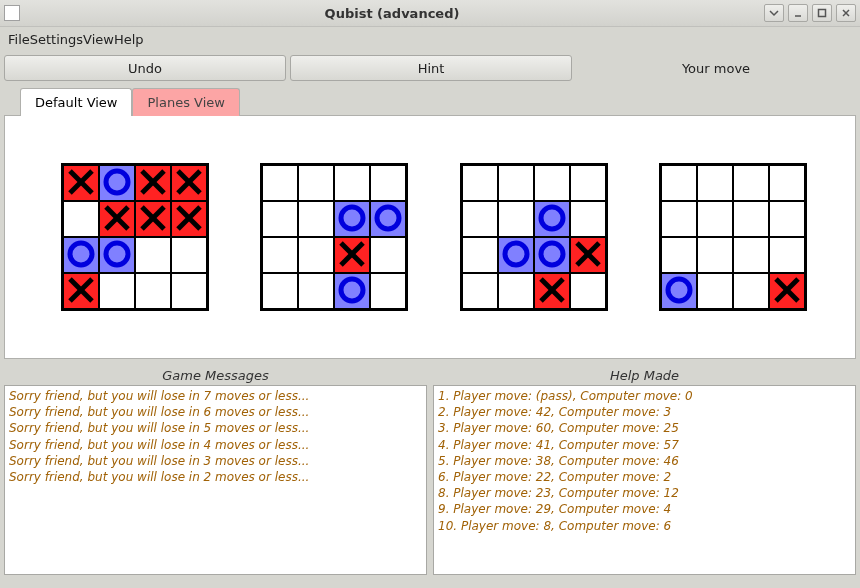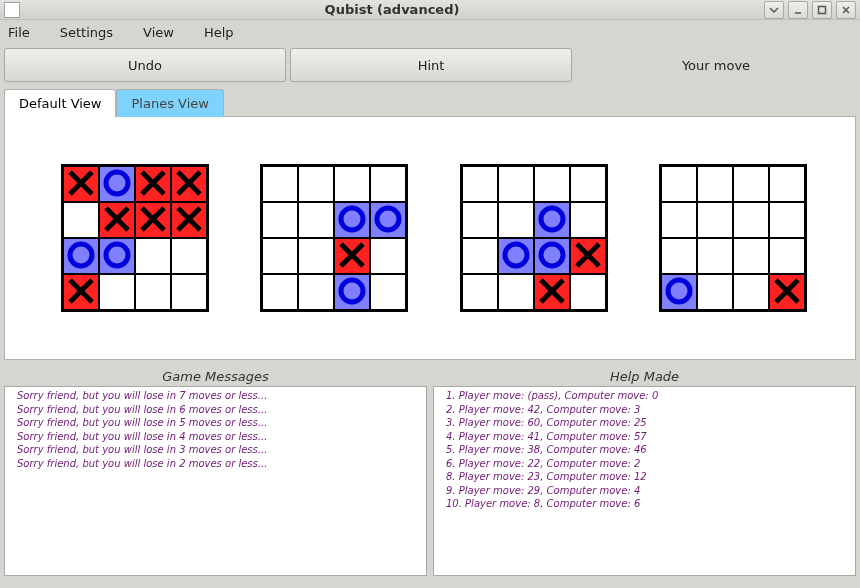--- a/index.html
+++ b/index.html
@@ -6,21 +6,21 @@
   body {
     font-family: "DejaVu Sans", "Liberation Sans", sans-serif;
     font-size: 13px;
     background: #d6d6d0;
     color: #222;
     width: 860px;
     height: 588px;
     overflow: hidden;
   }
   .titlebar {
-    height: 20px;
+    height: 27px;
     background: linear-gradient(#e2e2de, #d2d2cd);
     border-bottom: 1px solid #c0c0bc;
     display: flex;
     align-items: center;
     padding: 0 4px;
     gap: 6px;
   }
   .titlebar .app-icon {
     width: 16px; height: 16px;
     background: #fff;
@@ -42,61 +42,61 @@
     display: flex; align-items: center; justify-content: center;
     cursor: pointer;
   }
   .titlebar .winbtn svg { width: 10px; height: 10px; }
 
   .menubar {
     height: 25px;
     display: flex;
     align-items: center;
     padding: 0 8px;
-    gap: 30px;
+    gap: 0;
     background: #d6d6d0;
   }
   .menubar .menuitem { cursor: pointer; color: #222; }
 
   .toolbar {
     display: flex;
     align-items: center;
     padding: 3px 4px 6px 4px;
     gap: 4px;
     background: #d6d6d0;
   }
   .toolbar .tbtn {
     flex: 1;
-    height: 34px;
+    height: 26px;
     background: linear-gradient(#efefec, #d8d8d3);
     border: 1px solid #a8a8a4;
     border-radius: 3px;
     display: flex; align-items: center; justify-content: center;
     cursor: pointer;
     color: #222;
   }
   .toolbar .status {
     flex: 1;
     text-align: center;
     color: #222;
   }
 
   .tabs {
     display: flex;
     align-items: flex-end;
-    padding: 0 4px;
+    padding: 0 20px;
     gap: 0;
     background: #d6d6d0;
     position: relative;
   }
   .tab {
     padding: 6px 14px;
     border: 1px solid #b0b0ac;
     border-bottom: none;
-    background: #7dd3fc;
+    background: #fca5a5;
     color: #444;
     cursor: pointer;
     border-top-left-radius: 3px;
     border-top-right-radius: 3px;
     position: relative;
     top: 1px;
   }
   .tab.active {
     background: #fff;
     color: #000;
@@ -147,23 +147,23 @@
     text-align: center;
     color: #333;
     display: flex; align-items: center; justify-content: center;
     background: #d6d6d0;
   }
   .panel-body {
     flex: 1;
     background: #fff;
     border: 1px solid #a8a8a4;
     overflow-y: auto;
-    padding: 2px 12px;
-    font-size: 10px;
-    color: #701a75;
+    padding: 2px 4px;
+    font-size: 12px;
+    color: #a16207;
     line-height: 1.35;
   }
   .panel-body div { white-space: nowrap; overflow: hidden; text-overflow: ellipsis; }
 </style>
 </head>
 <body>
 
 <div class="titlebar">
   <div class="app-icon"></div>
   <div class="title">Qubist (advanced)</div>

